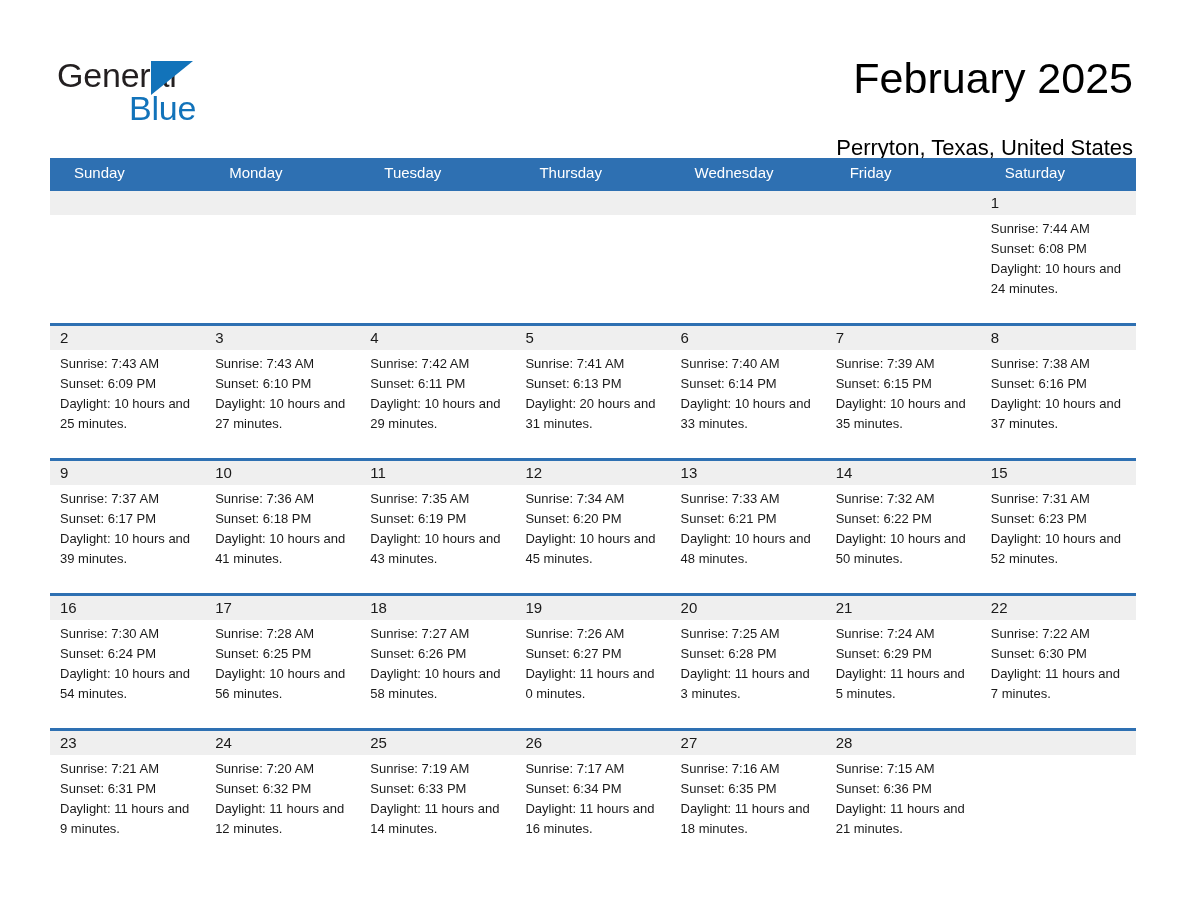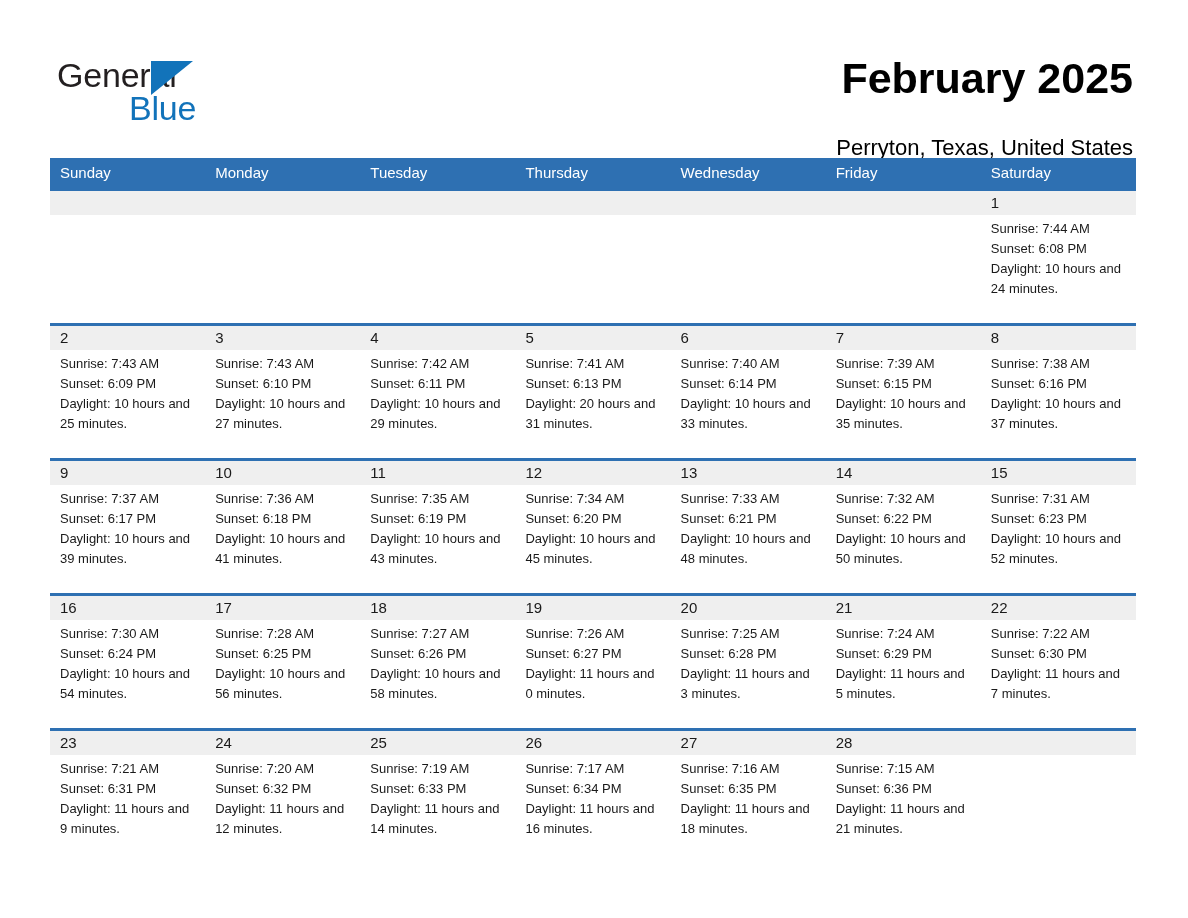--- a/index.html
+++ b/index.html
@@ -35,40 +35,40 @@
   .logo-blue {
     position: absolute; left: 72px; top: 33px;
     font-size: 34px; color: #1273ba;
     letter-spacing: -0.2px; line-height: 40px;
     white-space: nowrap;
   }
 
   .title {
     position: absolute; right: 55px; top: 52px;
     font-size: 43px; color: #000000;
-    font-weight: bold; line-height: 52px;
+    font-weight: normal; line-height: 52px;
     white-space: nowrap;
   }
   .subtitle {
     position: absolute; right: 55px; top: 134px;
     font-size: 22px; color: #000000;
     font-weight: normal; line-height: 28px;
     white-space: nowrap;
   }
 
   
   .calendar {
     position: absolute; left: 50px; top: 158px;
     width: 1086px;
   }
   .dow-row { display: flex; width: 100%; background: #2E70B2; height: 30px; }
   .dow {
     flex: 1 1 0; min-width: 0;
     color: #ffffff; font-size: 15px;
-    line-height: 30px; padding-left: 10px;
+    line-height: 30px; padding-left: 24px;
     white-space: nowrap; overflow: hidden;
   }
 
   .week {
     display: flex; width: 100%;
     border-top: 3px solid #2E70B2;
     height: 135px;
   }
   .week:first-of-type { border-top: 3px solid #2E70B2; }
   .day {

